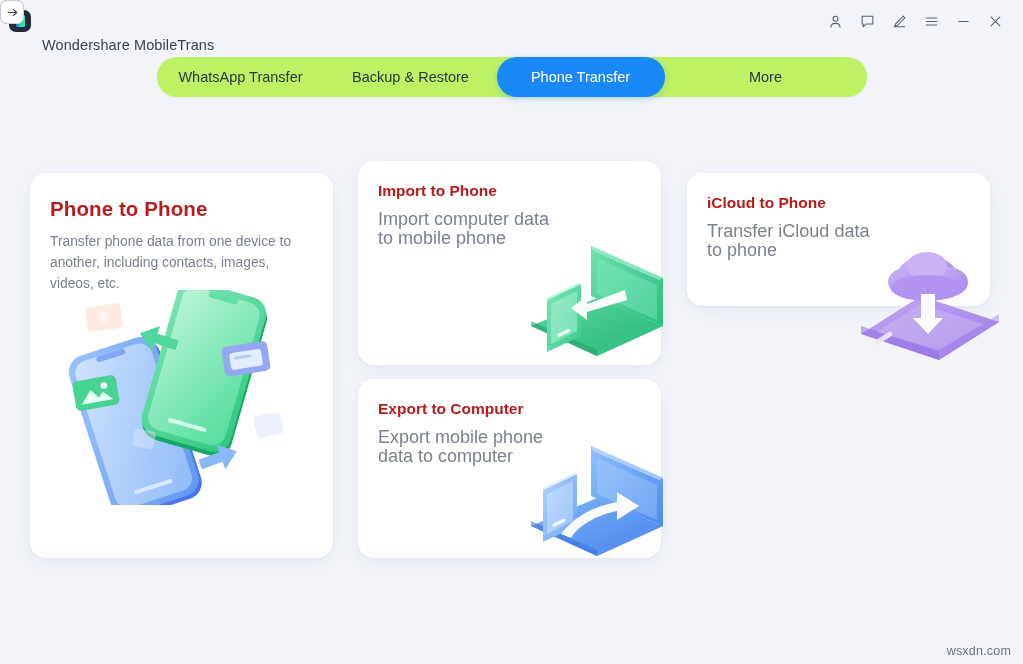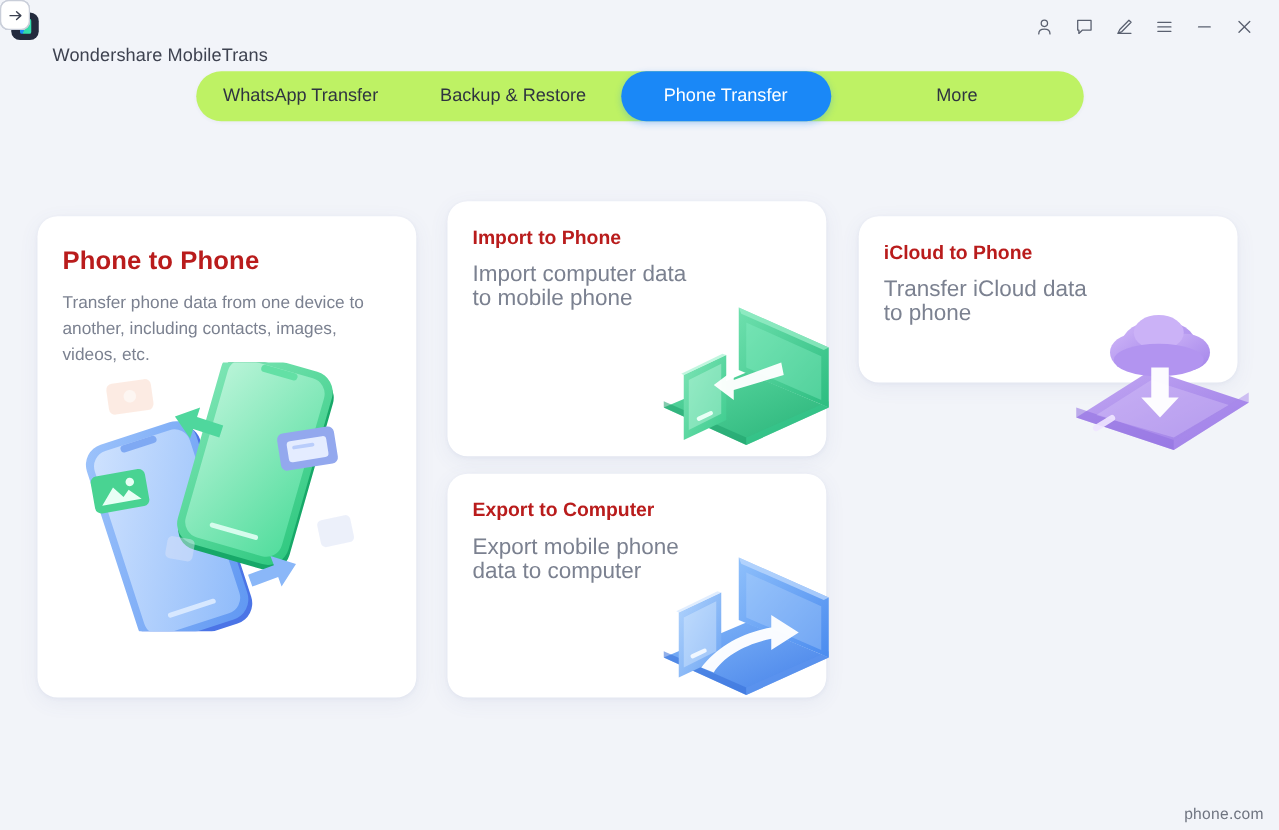--- a/index.html
+++ b/index.html
@@ -394,13 +394,13 @@
     </svg>
   </div>
   <div class="go-btn">
     <svg width="13" height="13" viewBox="0 0 14 14" fill="none" stroke="#3a4050" stroke-width="1.2" stroke-linecap="round" stroke-linejoin="round">
       <path d="M2.2 7h9.2M7.8 3.6 11.5 7l-3.7 3.4"></path>
     </svg>
   </div>
 
 </div>
 
-<div class="watermark">phone.com</div>
+<div class="watermark">wsxdn.com</div>
 
 </body></html>

